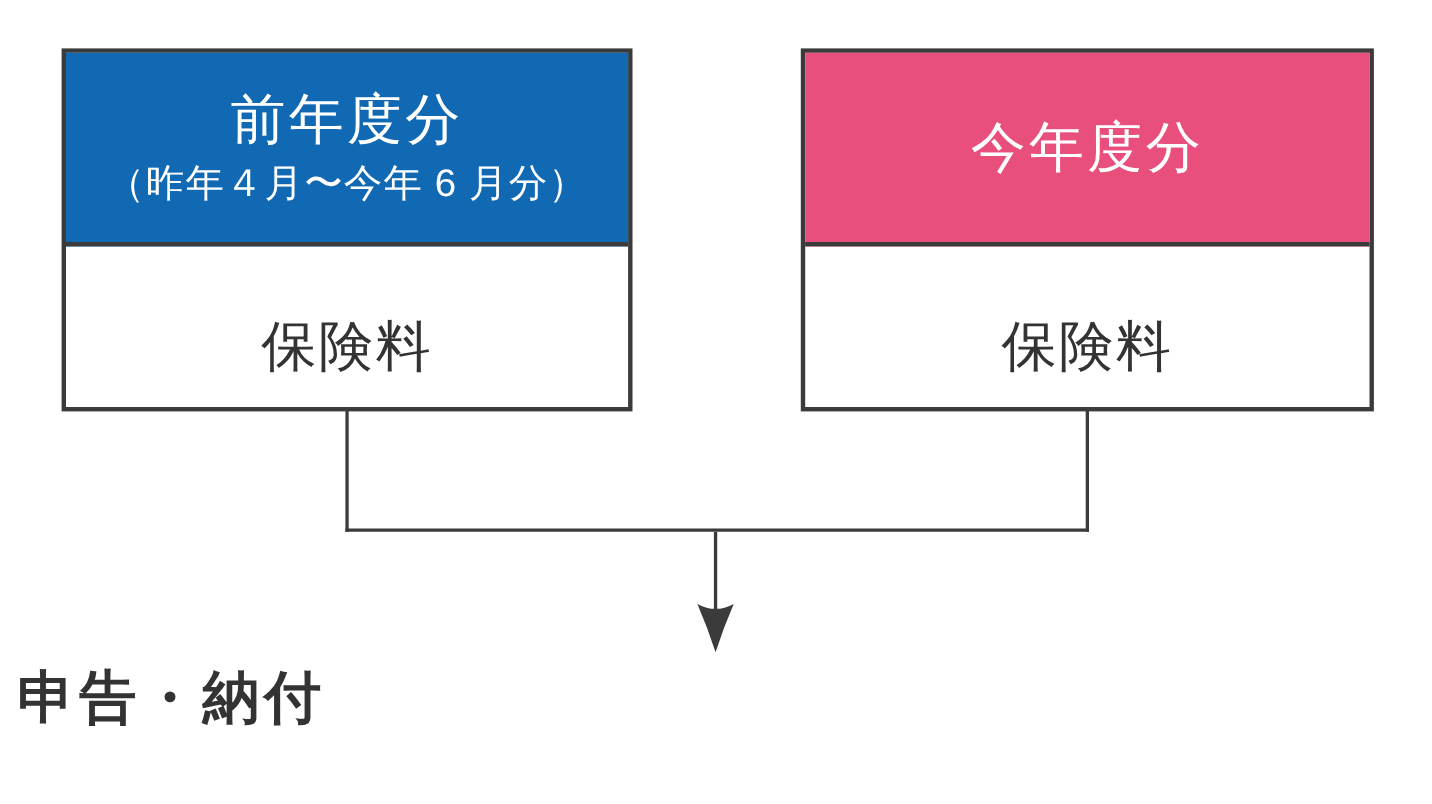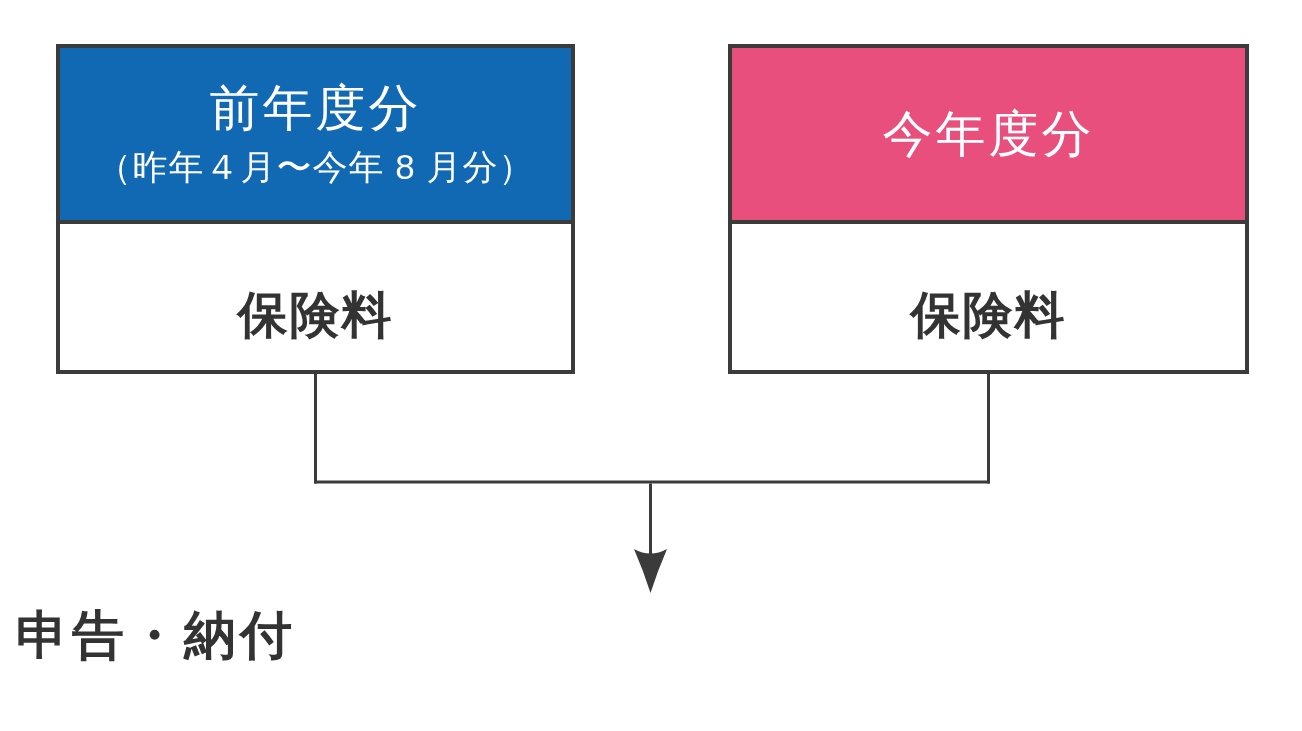--- a/index.html
+++ b/index.html
@@ -61,21 +61,21 @@
     font-size: 50px;
     letter-spacing: 2px;
   }
   .emphasis {
     display: inline-block;
     font-weight: 700;
     padding-bottom: 12px;
     border-bottom: 3px solid var(--text, #333333);
   }
   .rest {
-    font-weight: 700;
+    font-weight: 400;
     margin-top: 36px;
   }
   .connector-svg {
     position: absolute;
     left: 0;
     top: 0;
     width: 1302px;
     height: 731px;
     pointer-events: none;
   }
@@ -101,21 +101,21 @@
   }
 </style>
 </head>
 <body>
 
 <div class="canvas">
 
   <div class="box box-left">
     <div class="box-header">
       <div class="box-title">前年度分</div>
-      <div class="box-subtitle">（昨年４月〜今年 8 月分）</div>
+      <div class="box-subtitle">（昨年４月〜今年 6 月分）</div>
     </div>
     <div class="box-body">
         <span class="rest">保険料</span>
     </div>
   </div>
 
   <div class="box box-right">
     <div class="box-header">
       <div class="box-title">今年度分</div>
     </div>

